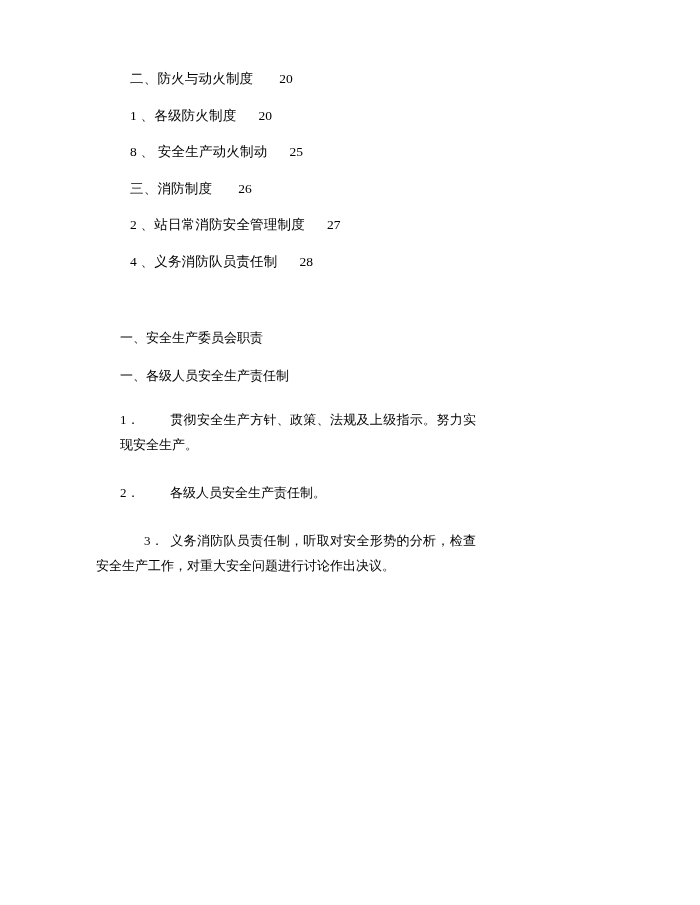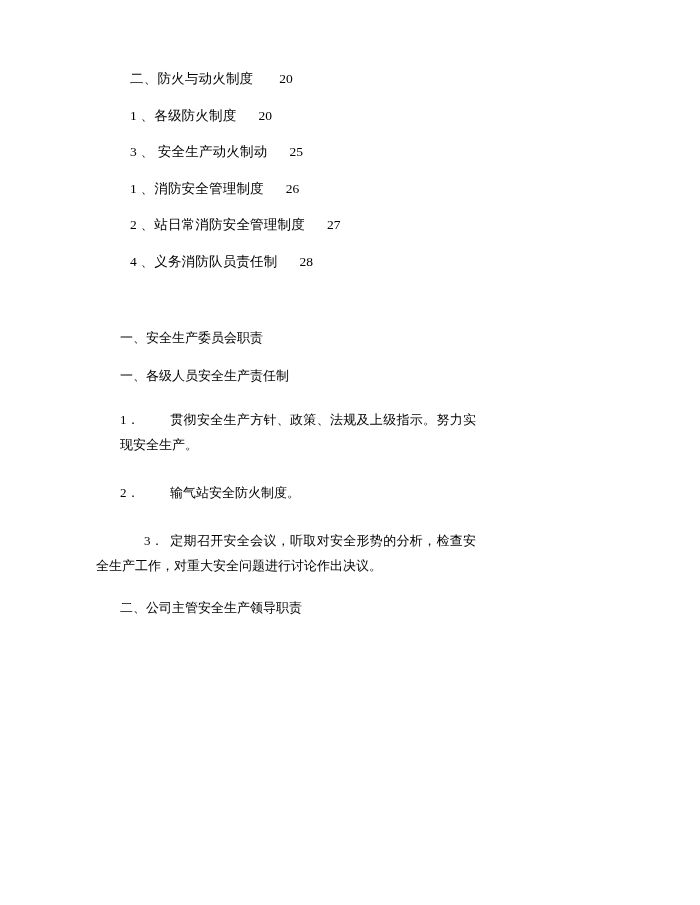--- a/index.html
+++ b/index.html
@@ -80,24 +80,24 @@
 <div class="page">
 
   <div class="toc">
     <div class="toc-line">
       <span>二、防火与动火制度</span><span class="num">20</span>
     </div>
     <div class="toc-line tight">
       <span>1 、各级防火制度</span><span class="num">20</span>
     </div>
     <div class="toc-line tight">
-      <span>3 、 安全生产动火制动</span><span class="num">25</span>
+      <span>8 、 安全生产动火制动</span><span class="num">25</span>
     </div>
-    <div class="toc-line tight">
-      <span>1 、消防安全管理制度</span><span class="num">26</span>
+    <div class="toc-line">
+      <span>三、消防制度</span><span class="num">26</span>
     </div>
     <div class="toc-line tight">
       <span>2 、站日常消防安全管理制度</span><span class="num">27</span>
     </div>
     <div class="toc-line tight">
       <span>4 、义务消防队员责任制</span><span class="num">28</span>
     </div>
   </div>
 
   <div class="gap-block"></div>
@@ -108,28 +108,25 @@
       <span class="lbl-wide">一、</span><span>安全生产委员会职责</span>
     </div>
 
     <div class="heading">一、各级人员安全生产责任制</div>
 
     <div class="p indent2">
       <span class="lbl-num">1．</span><span>贯彻安全生产方针、政策、法规及上级指示。努力实现安全生产。</span>
     </div>
 
     <div class="p indent2">
-      <span class="lbl-num">2．</span><span>输气站安全防火制度。</span>
+      <span class="lbl-num">2．</span><span>各级人员安全生产责任制。</span>
     </div>
 
     <div class="p wrap">
-      <span class="lbl-num">3．</span><span>定期召开安全会议，听取对安全形势的分析，检查安全生产工作，对重大安全问题进行讨论作出决议。</span>
+      <span class="lbl-num">3．</span><span>义务消防队员责任制，听取对安全形势的分析，检查安全生产工作，对重大安全问题进行讨论作出决议。</span>
     </div>
 
 
-    <div class="heading">
-      <span class="lbl-wide">二、</span><span>公司主管安全生产领导职责</span>
-    </div>
 
 
   </div>
 
 </div>
 
 </body></html>

